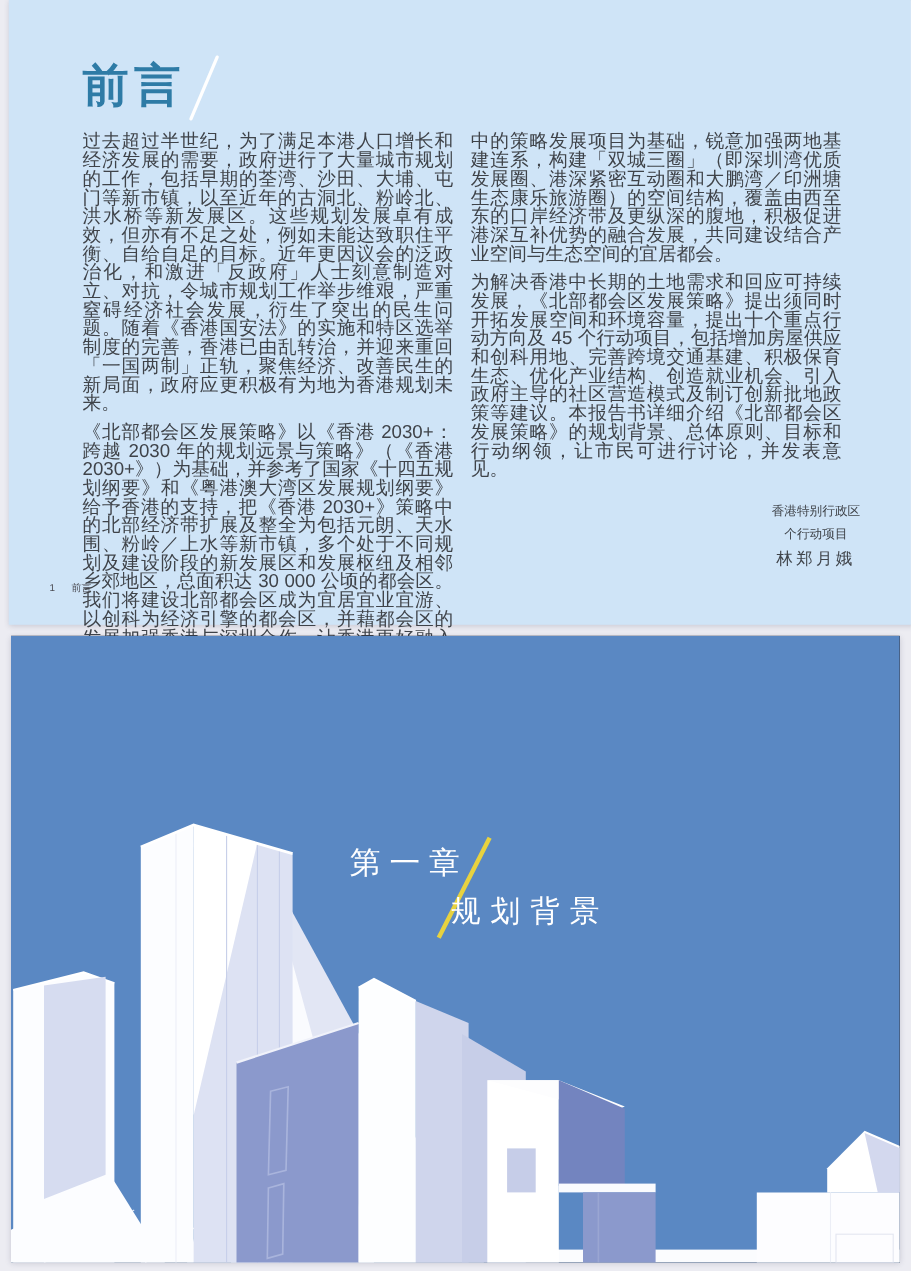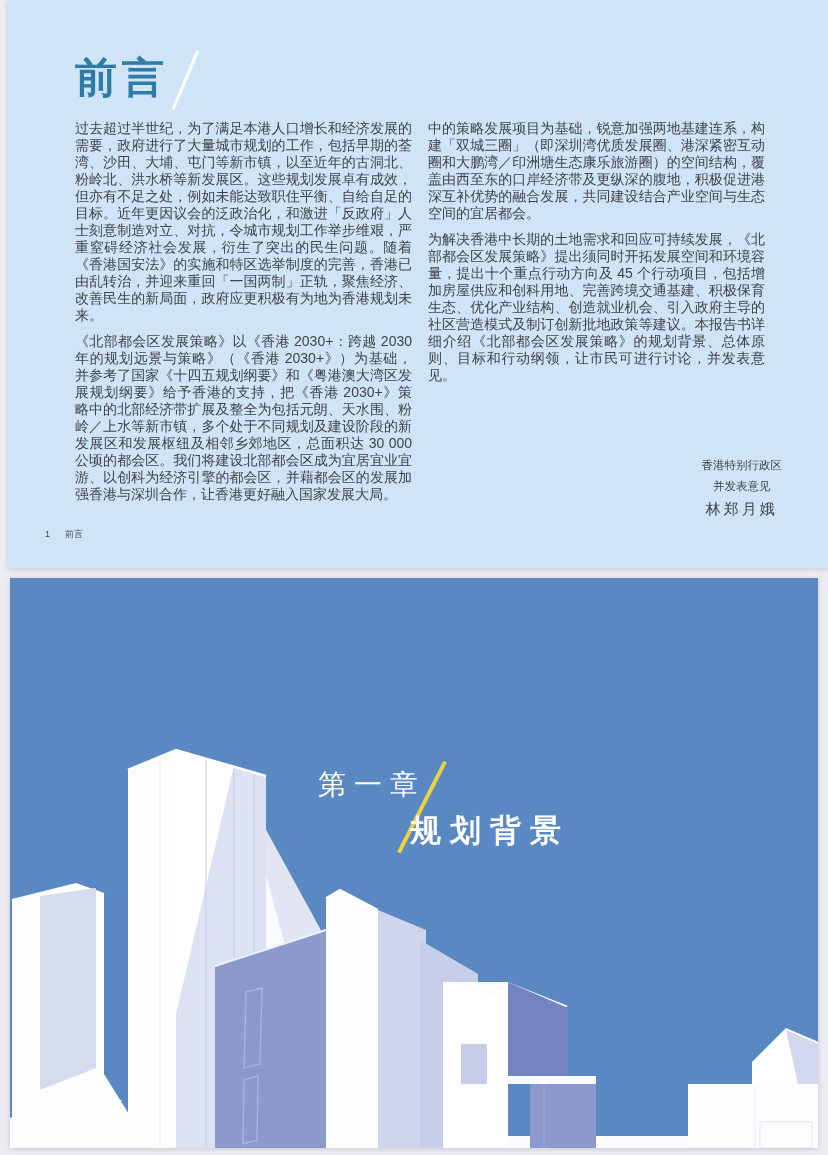--- a/index.html
+++ b/index.html
@@ -16,21 +16,21 @@
     font-size:42px;font-weight:600;color:#2e7ba6;letter-spacing:5px;
   }
   .p1-title-slash{
     position:absolute;left:176px;top:48px;width:3px;height:64px;
     background:#ffffff;transform:rotate(23deg);border-radius:2px;
   }
   .p1-cols{
     position:absolute;left:67px;top:120px;width:690px;
     display:flex;gap:16px;
   }
-  .p1-col{width:337px;font-size:14px;line-height:17px;color:#3f4349;}
+  .p1-col{width:337px;font-size:17px;line-height:17px;color:#3f4349;}
   .p1-col p{margin:0 0 9px 0;text-align:justify;}
   .p1-sig{
     position:absolute;right:54px;top:455px;text-align:center;
     font-size:11.5px;line-height:21px;color:#3f4349;
   }
   .p1-sig-name{font-size:15px;font-weight:normal;letter-spacing:3px;margin-top:1px;}
   .p1-footer{
     position:absolute;left:37px;top:528px;font-size:9px;color:#4a4a52;
   }
   .p1-footer .sec{margin-left:15px;}
@@ -40,21 +40,21 @@
   .p2-chapter{
     position:absolute;left:308px;top:188px;
     font-size:28px;color:#ffffff;letter-spacing:8px;font-weight:400;
   }
   .p2-slash{
     position:absolute;left:410px;top:178px;width:3.5px;height:102px;
     background:#e8d23f;transform:rotate(27deg);
   }
   .p2-subtitle{
     position:absolute;left:400px;top:232px;
-    font-size:31px;color:#ffffff;letter-spacing:9px;font-weight:700;
+    font-size:27px;color:#ffffff;letter-spacing:9px;font-weight:400;
   }
 </style>
 </head>
 <body>
 
 <div class="page page1">
   <div class="p1-title">前言</div>
   <div class="p1-title-slash"></div>
 
   <div class="p1-cols">
@@ -63,21 +63,21 @@
       <p>《北部都会区发展策略》以《香港 2030+：跨越 2030 年的规划远景与策略》（《香港 2030+》）为基础，并参考了国家《十四五规划纲要》和《粤港澳大湾区发展规划纲要》给予香港的支持，把《香港 2030+》策略中的北部经济带扩展及整全为包括元朗、天水围、粉岭／上水等新市镇，多个处于不同规划及建设阶段的新发展区和发展枢纽及相邻乡郊地区，总面积达 30 000 公顷的都会区。我们将建设北部都会区成为宜居宜业宜游、以创科为经济引擎的都会区，并藉都会区的发展加强香港与深圳合作，让香港更好融入国家发展大局。</p>
     </div>
     <div class="p1-col">
       <p>中的策略发展项目为基础，锐意加强两地基建连系，构建「双城三圈」（即深圳湾优质发展圈、港深紧密互动圈和大鹏湾／印洲塘生态康乐旅游圈）的空间结构，覆盖由西至东的口岸经济带及更纵深的腹地，积极促进港深互补优势的融合发展，共同建设结合产业空间与生态空间的宜居都会。</p>
       <p>为解决香港中长期的土地需求和回应可持续发展，《北部都会区发展策略》提出须同时开拓发展空间和环境容量，提出十个重点行动方向及 45 个行动项目，包括增加房屋供应和创科用地、完善跨境交通基建、积极保育生态、优化产业结构、创造就业机会、引入政府主导的社区营造模式及制订创新批地政策等建议。本报告书详细介绍《北部都会区发展策略》的规划背景、总体原则、目标和行动纲领，让市民可进行讨论，并发表意见。</p>
     </div>
   </div>
 
   <div class="p1-sig">
     <div>香港特别行政区</div>
-    <div>并发表意见</div>
+    <div>个行动项目</div>
     <div class="p1-sig-name">林郑月娥</div>
   </div>
 
   <div class="p1-footer">
     <span>1</span><span class="sec">前言</span>
   </div>
 </div>
 
 <div class="page page2">
   <svg width="808" height="570" viewBox="0 0 808 570">

